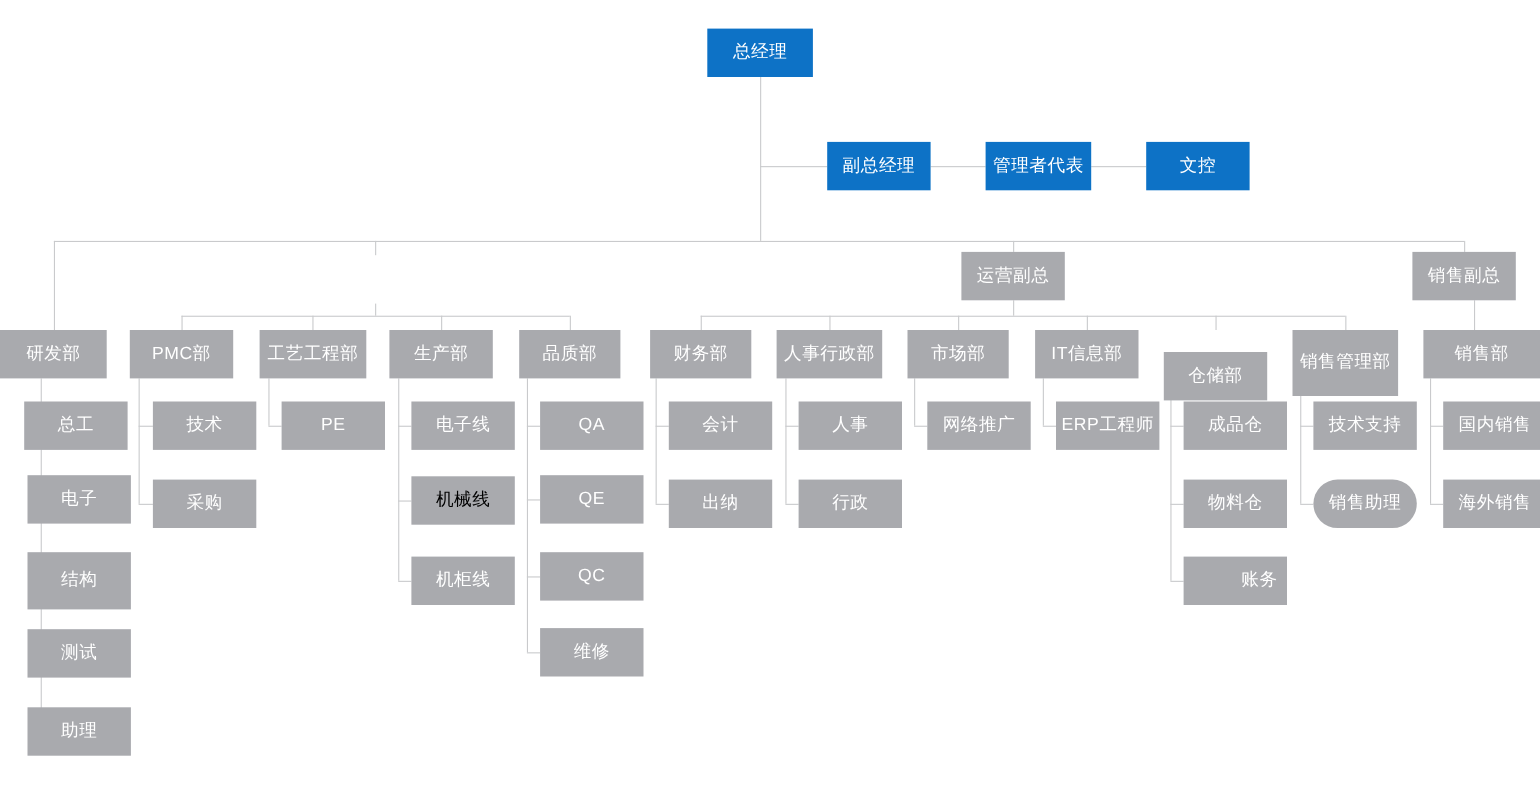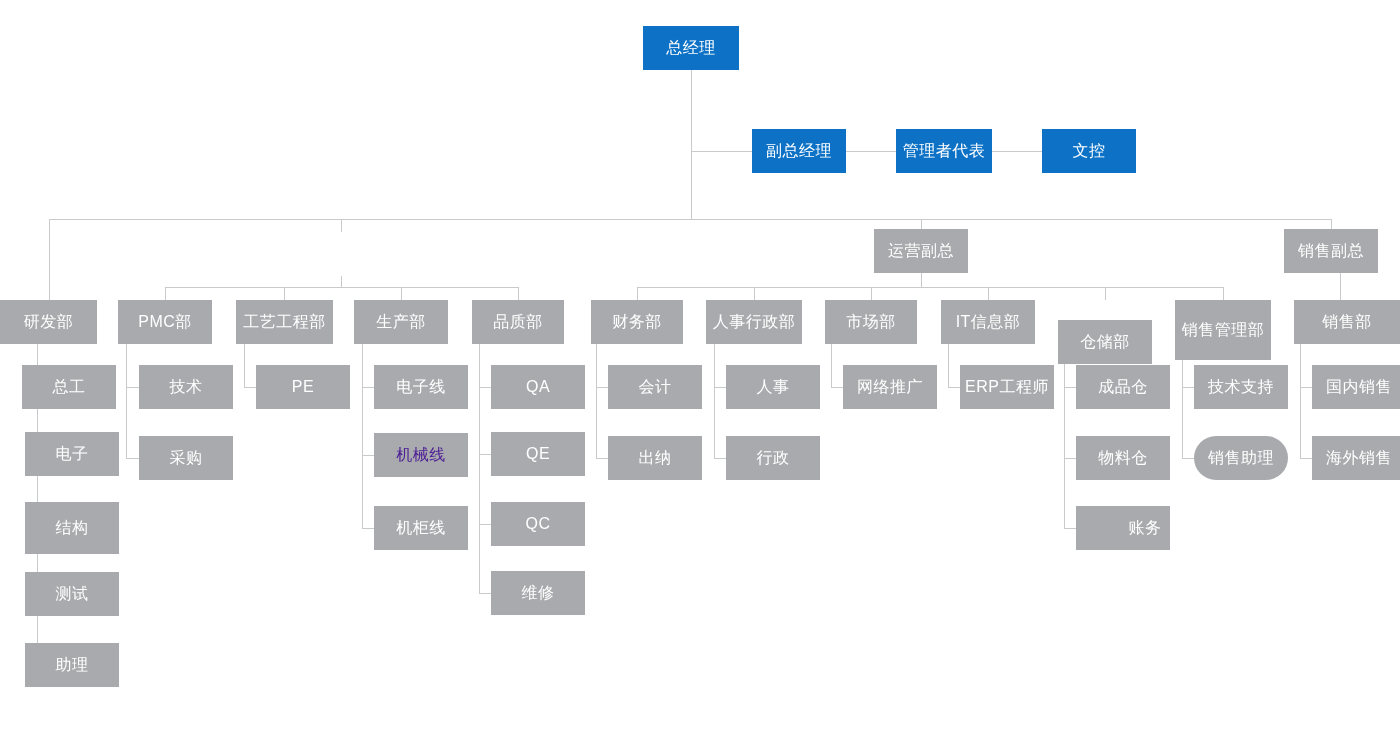--- a/index.html
+++ b/index.html
@@ -160,21 +160,21 @@
   <div class="node gray" style="left: 25px; top: 502px; width: 94px; height: 52px; background: rgb(169, 170, 174); color: rgb(255, 255, 255);">结构</div>
   <div class="node gray" style="left: 25px; top: 572px; width: 94px; height: 44px; background: rgb(169, 170, 174); color: rgb(255, 255, 255);">测试</div>
   <div class="node gray" style="left: 25px; top: 643px; width: 94px; height: 44px; background: rgb(169, 170, 174); color: rgb(255, 255, 255);">助理</div>
 
   <div class="node gray" style="left: 139px; top: 365px; width: 94px; height: 44px; background: rgb(169, 170, 174); color: rgb(255, 255, 255);">技术</div>
   <div class="node gray" style="left: 139px; top: 436px; width: 94px; height: 44px; background: rgb(169, 170, 174); color: rgb(255, 255, 255);">采购</div>
 
   <div class="node gray" style="left: 256px; top: 365px; width: 94px; height: 44px; background: rgb(169, 170, 174); color: rgb(255, 255, 255);">PE</div>
 
   <div class="node gray" style="left: 374px; top: 365px; width: 94px; height: 44px; background: rgb(169, 170, 174); color: rgb(255, 255, 255);">电子线</div>
-  <div class="node gray" style="left: 374px; top: 433px; width: 94px; height: 44px; background: rgb(169, 170, 174); color: #4c1d95;">机械线</div>
+  <div class="node gray" style="left: 374px; top: 433px; width: 94px; height: 44px; background: rgb(169, 170, 174); color: #000000;">机械线</div>
   <div class="node gray" style="left: 374px; top: 506px; width: 94px; height: 44px; background: rgb(169, 170, 174); color: rgb(255, 255, 255);">机柜线</div>
 
   <div class="node gray" style="left: 491px; top: 365px; width: 94px; height: 44px; background: rgb(169, 170, 174); color: rgb(255, 255, 255);">QA</div>
   <div class="node gray" style="left: 491px; top: 432px; width: 94px; height: 44px; background: rgb(169, 170, 174); color: rgb(255, 255, 255);">QE</div>
   <div class="node gray" style="left: 491px; top: 502px; width: 94px; height: 44px; background: rgb(169, 170, 174); color: rgb(255, 255, 255);">QC</div>
   <div class="node gray" style="left: 491px; top: 571px; width: 94px; height: 44px; background: rgb(169, 170, 174); color: rgb(255, 255, 255);">维修</div>
 
   <div class="node gray" style="left: 608px; top: 365px; width: 94px; height: 44px; background: rgb(169, 170, 174); color: rgb(255, 255, 255);">会计</div>
   <div class="node gray" style="left: 608px; top: 436px; width: 94px; height: 44px; background: rgb(169, 170, 174); color: rgb(255, 255, 255);">出纳</div>
 

